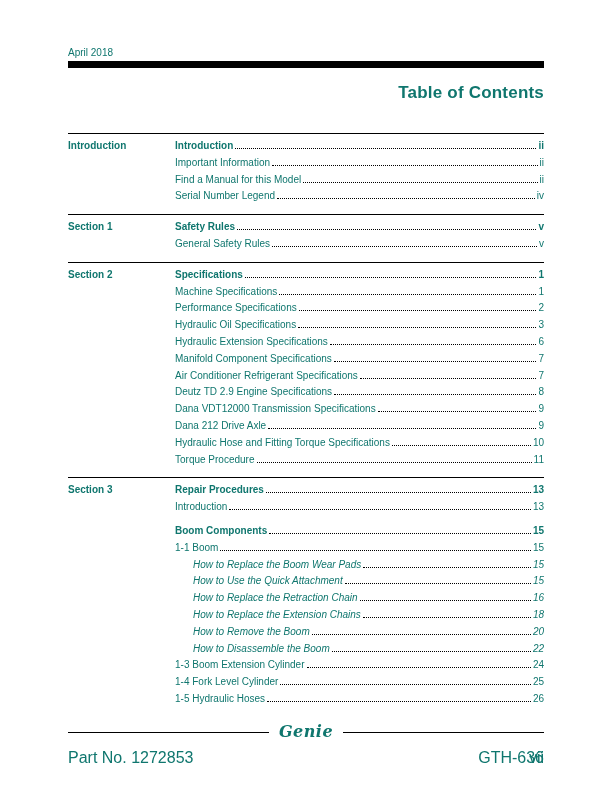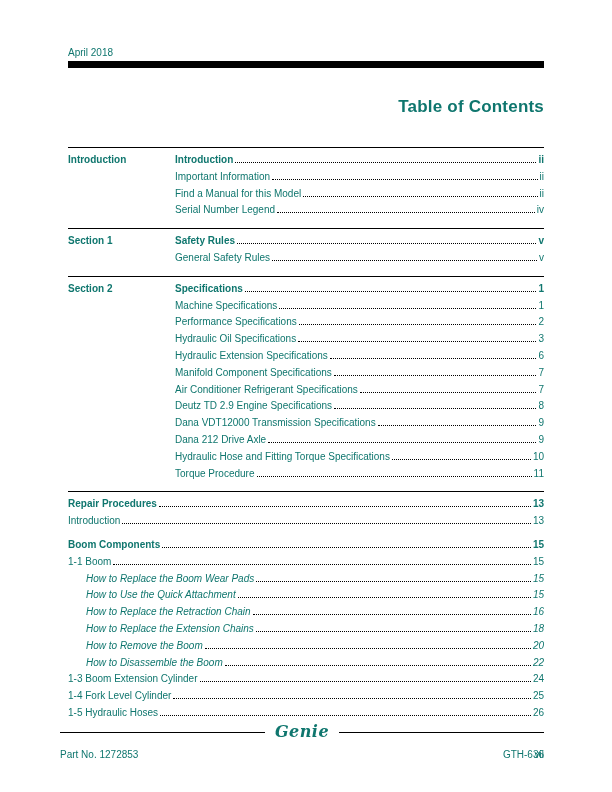--- a/index.html
+++ b/index.html
@@ -6,45 +6,45 @@
   .page {
     width:612px; height:792px; position:relative; margin:0 auto;
     background:#ffffff; color:#0f766e;
     font-family:"Liberation Sans", sans-serif;
     overflow:hidden;
   }
   .content { position:absolute; left:68px; right:68px; top:0; }
 
   .date { font-size:10px; margin-top:47px; }
   .topbar { height:7px; background:#000; margin-top:3px; }
-  .title { text-align:right; font-size:17px; font-weight:bold; margin-top:29px; letter-spacing:0.2px; }
+  .title { text-align:right; font-size:17px; font-weight:bold; margin-top:15px; letter-spacing:0.2px; }
 
   .toc { margin-top:30px; }
   .group-rule { border-top:1px solid #000; height:0; margin-top:9px; margin-bottom:4px; }
   .group-body { display:flex; }
   .group-label { width:107px; font-size:10px; font-weight:bold; padding-top:2px; flex:none; }
   .entries { flex:1; min-width:0; }
 
   .row { display:flex; align-items:baseline; font-size:10px; line-height:16.8px; }
   .row.bold { font-weight:bold; }
   .row.indent1 { padding-left:18px;font-style:italic; }
   .row.space { margin-top:7px;justify-content:space-between; }
   .etext { white-space:nowrap; }
   .leader { flex:1; border-bottom:1px dotted #000; margin:0 2px 3px 2px; min-width:10px; }
   .pagenum { white-space:nowrap; }
 
-  .footer { position:absolute; left:60px; right:68px; bottom:30px; }
+  .footer { position:absolute; left:68px; right:68px; bottom:30px; }
   .footer-line { display:flex; align-items:center; }
   .fl-seg { flex:1; border-top:1px solid #000; height:0; }
   .logo {
     margin:0 10px; font-family:"DejaVu Serif", serif;
     font-style:italic; font-weight:bold; font-size:16px; line-height:14px;
     letter-spacing:0.5px;
   }
-  .footer-row { position:relative; font-size:10px; margin-top:10px; height:13px; }
+  .footer-row { position:relative; font-size:16px; margin-top:10px; height:13px; }
   .footer-left { position:absolute; left:0; }
   .footer-center { position:absolute; left:0; right:0; text-align:right; }
   .footer-right { position:absolute; right:0; }
 </style>
 </head>
 <body>
 
 <div class="page">
   <div class="content">
     <div class="date">April 2018</div>
@@ -161,20 +161,21 @@
                 <span class="etext">Torque Procedure</span>
                 <span class="leader"></span>
                 <span class="pagenum">11</span>
               </div>
             </div>
           </div>
         </div>
         <div class="group">
           <div class="group-rule"></div>
           <div class="group-body">
+            <div class="group-label">Section 3</div>
             <div class="entries">
               <div class="row bold">
                 <span class="etext">Repair Procedures</span>
                 <span class="leader"></span>
                 <span class="pagenum">13</span>
               </div>
               <div class="row">
                 <span class="etext">Introduction</span>
                 <span class="leader"></span>
                 <span class="pagenum">13</span>

